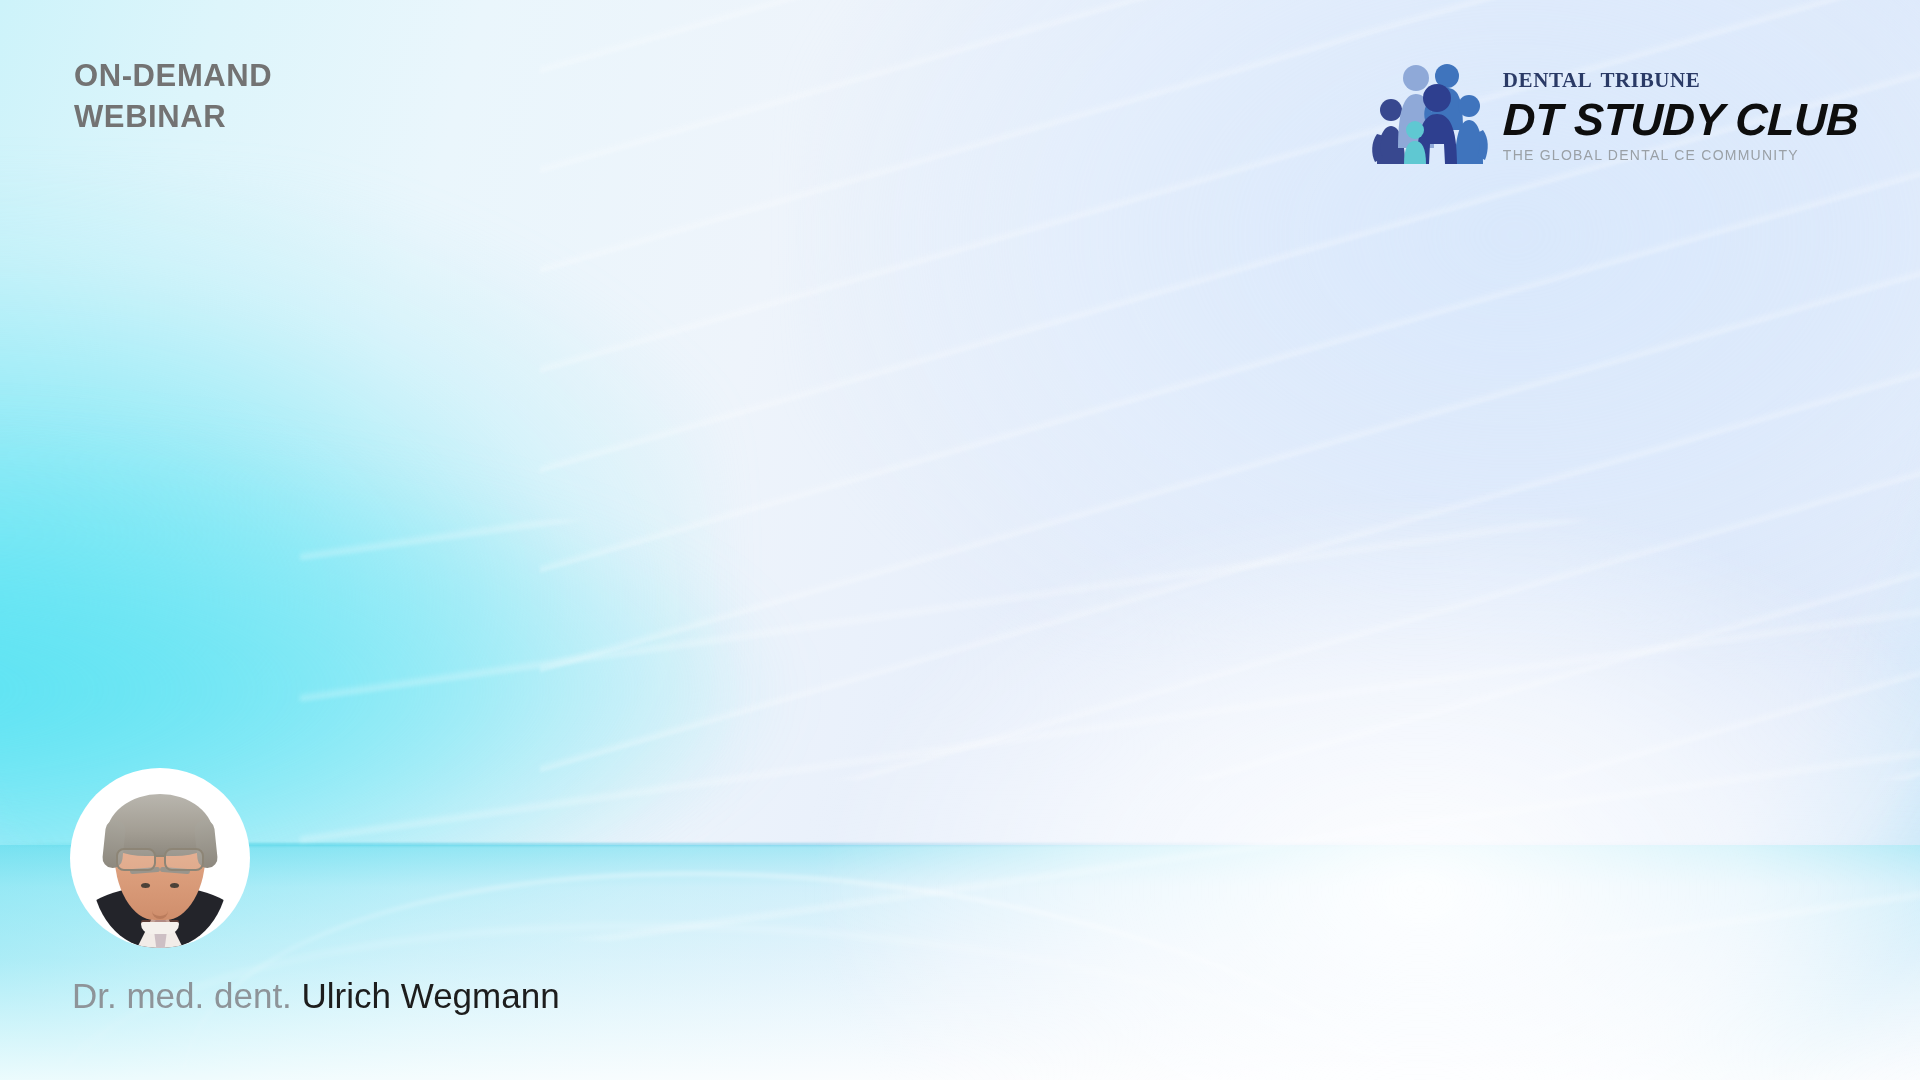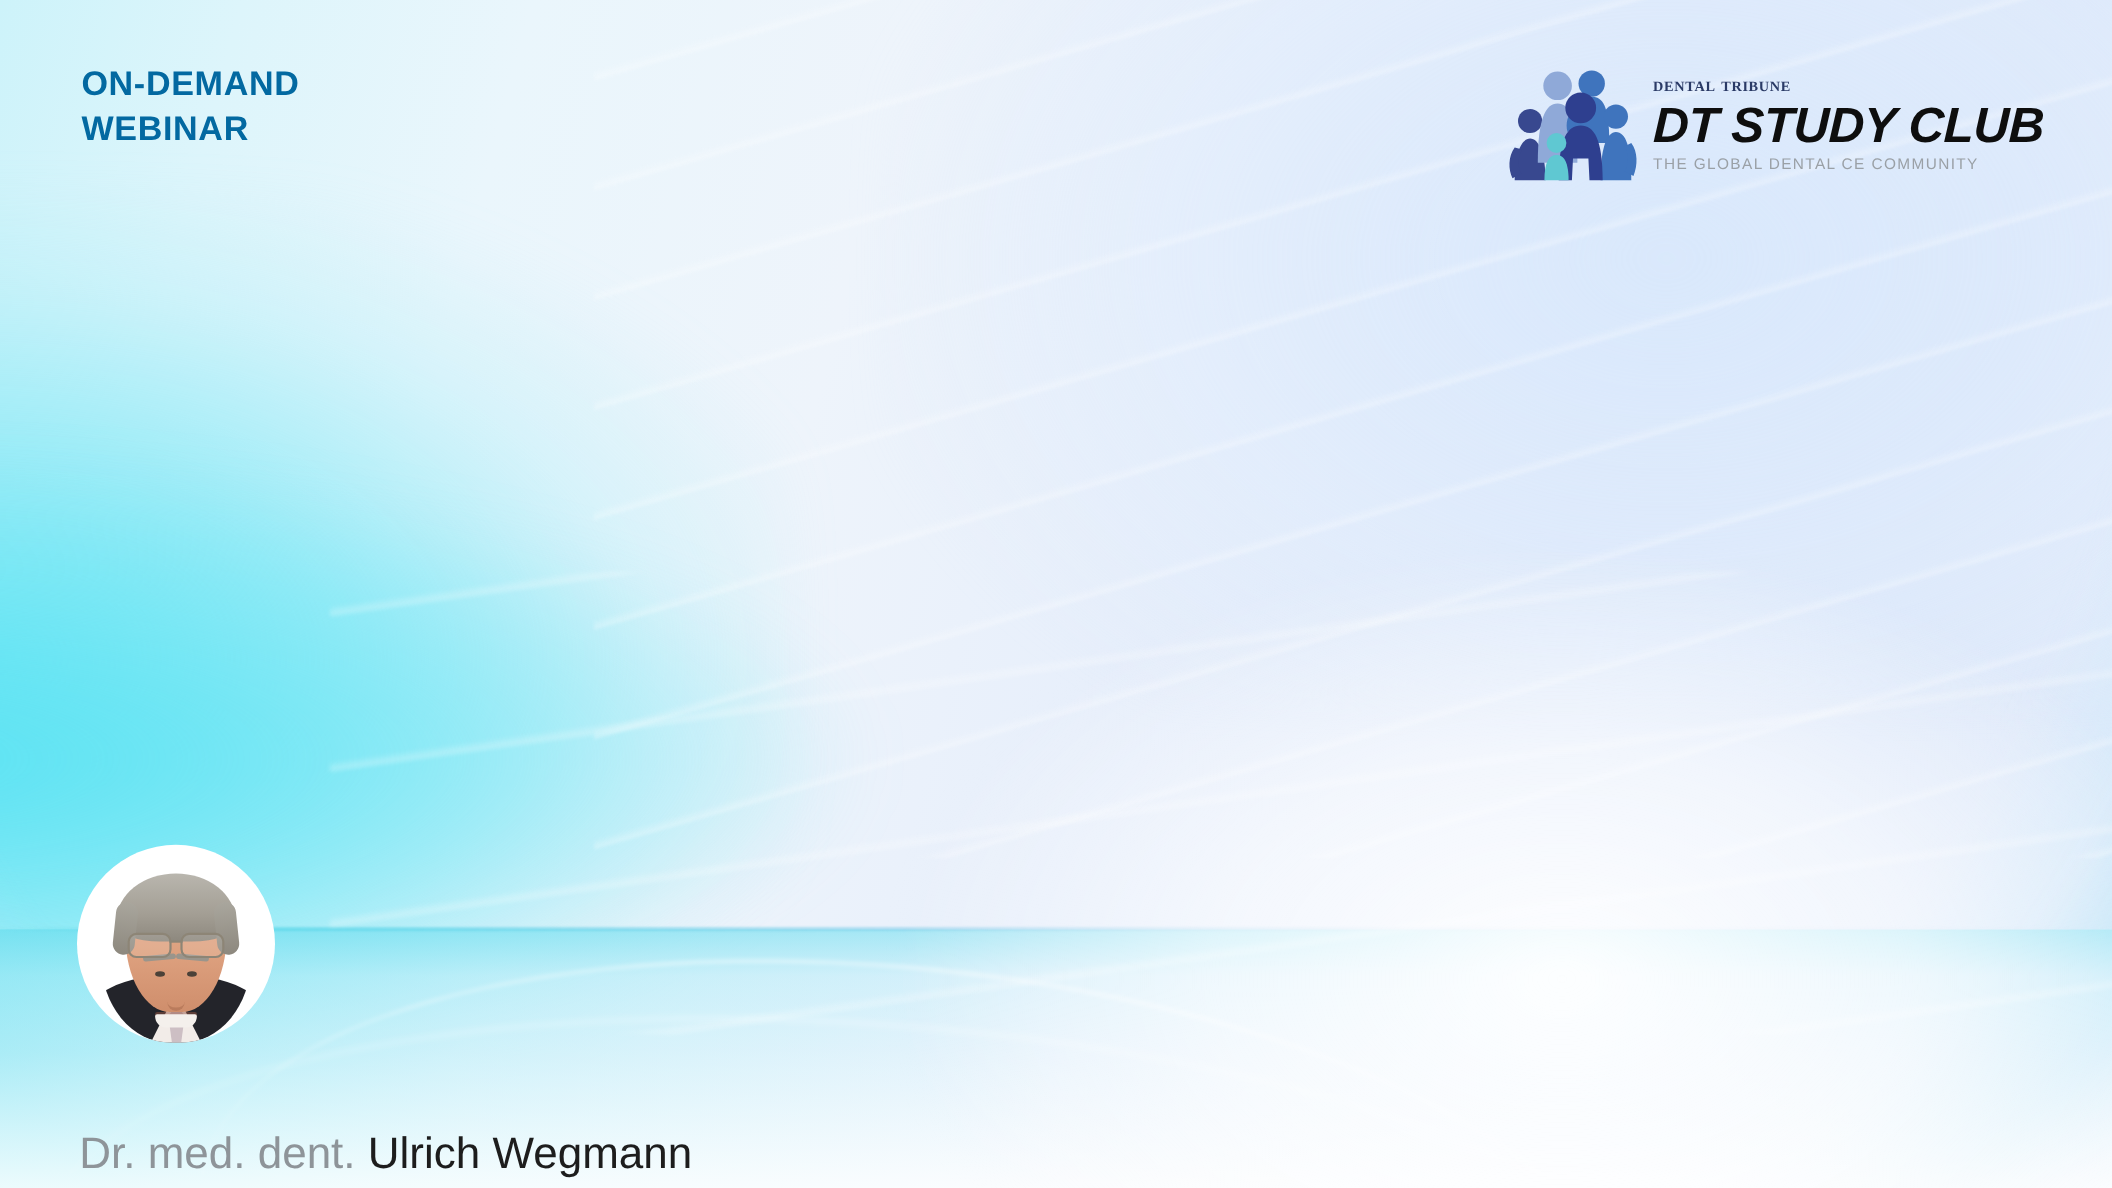--- a/index.html
+++ b/index.html
@@ -197,21 +197,21 @@
 
   
   .eyebrow {
     position: absolute;
     left: 74px;
     top: 55px;
     font-size: 31px;
     font-weight: 700;
     letter-spacing: 0.6px;
     line-height: 1.33;
-    color: #0369a1;
+    color: #737373;
     white-space: pre-line;
   }
 
   
   .title {
     position: absolute;
     left: 70px;
     top: 268px;
     width: 1730px;
     font-size: 84px;
@@ -355,22 +355,22 @@
     width: 38px; height: 12px;
     margin-left: -19px;
     background: #f4f0ec;
     border-radius: 3px 3px 16px 16px;
     box-shadow: 0 -2px 0 0 rgba(150,86,68,0.5);
   }
 
   .speaker-name {
     position: absolute;
     left: 72px;
-    top: 1027px;
-    font-size: 40px;
+    top: 977px;
+    font-size: 35px;
     line-height: 1.1;
     color: #1d1d1d;
     white-space: nowrap;
   }
   .speaker-name .pretitle {
     color: #8e9499;
   }
   .speaker-name .fullname {
     color: #1d1d1d;
   }
@@ -391,21 +391,21 @@
   }
   .logo-text {
     display: flex;
     flex-direction: column;
     align-items: flex-start;
     line-height: 1;
     padding-top: 4px;
   }
   .logo-dt {
     font-family: "Liberation Serif", serif;
-    font-size: 18px;
+    font-size: 30px;
     font-weight: 700;
     color: #2a3a66;
     letter-spacing: 0.6px;
     font-variant: small-caps;
     text-transform: lowercase;
     margin-bottom: 5px;
   }
   .logo-sc {
     font-size: 45px;
     font-weight: 700;

